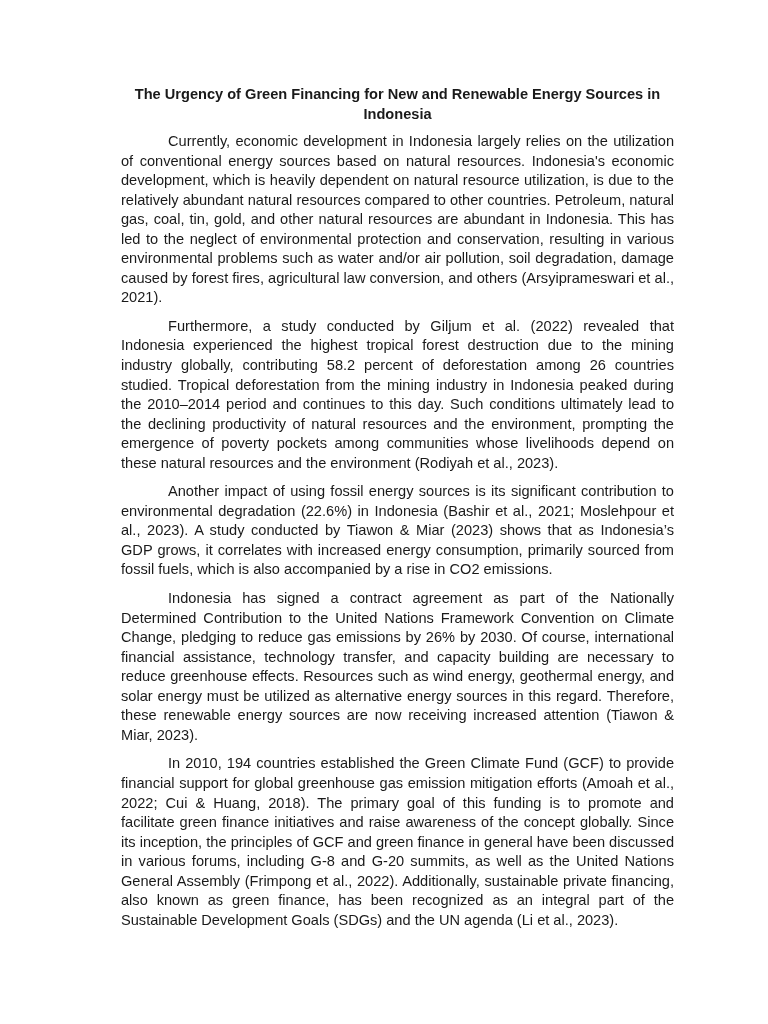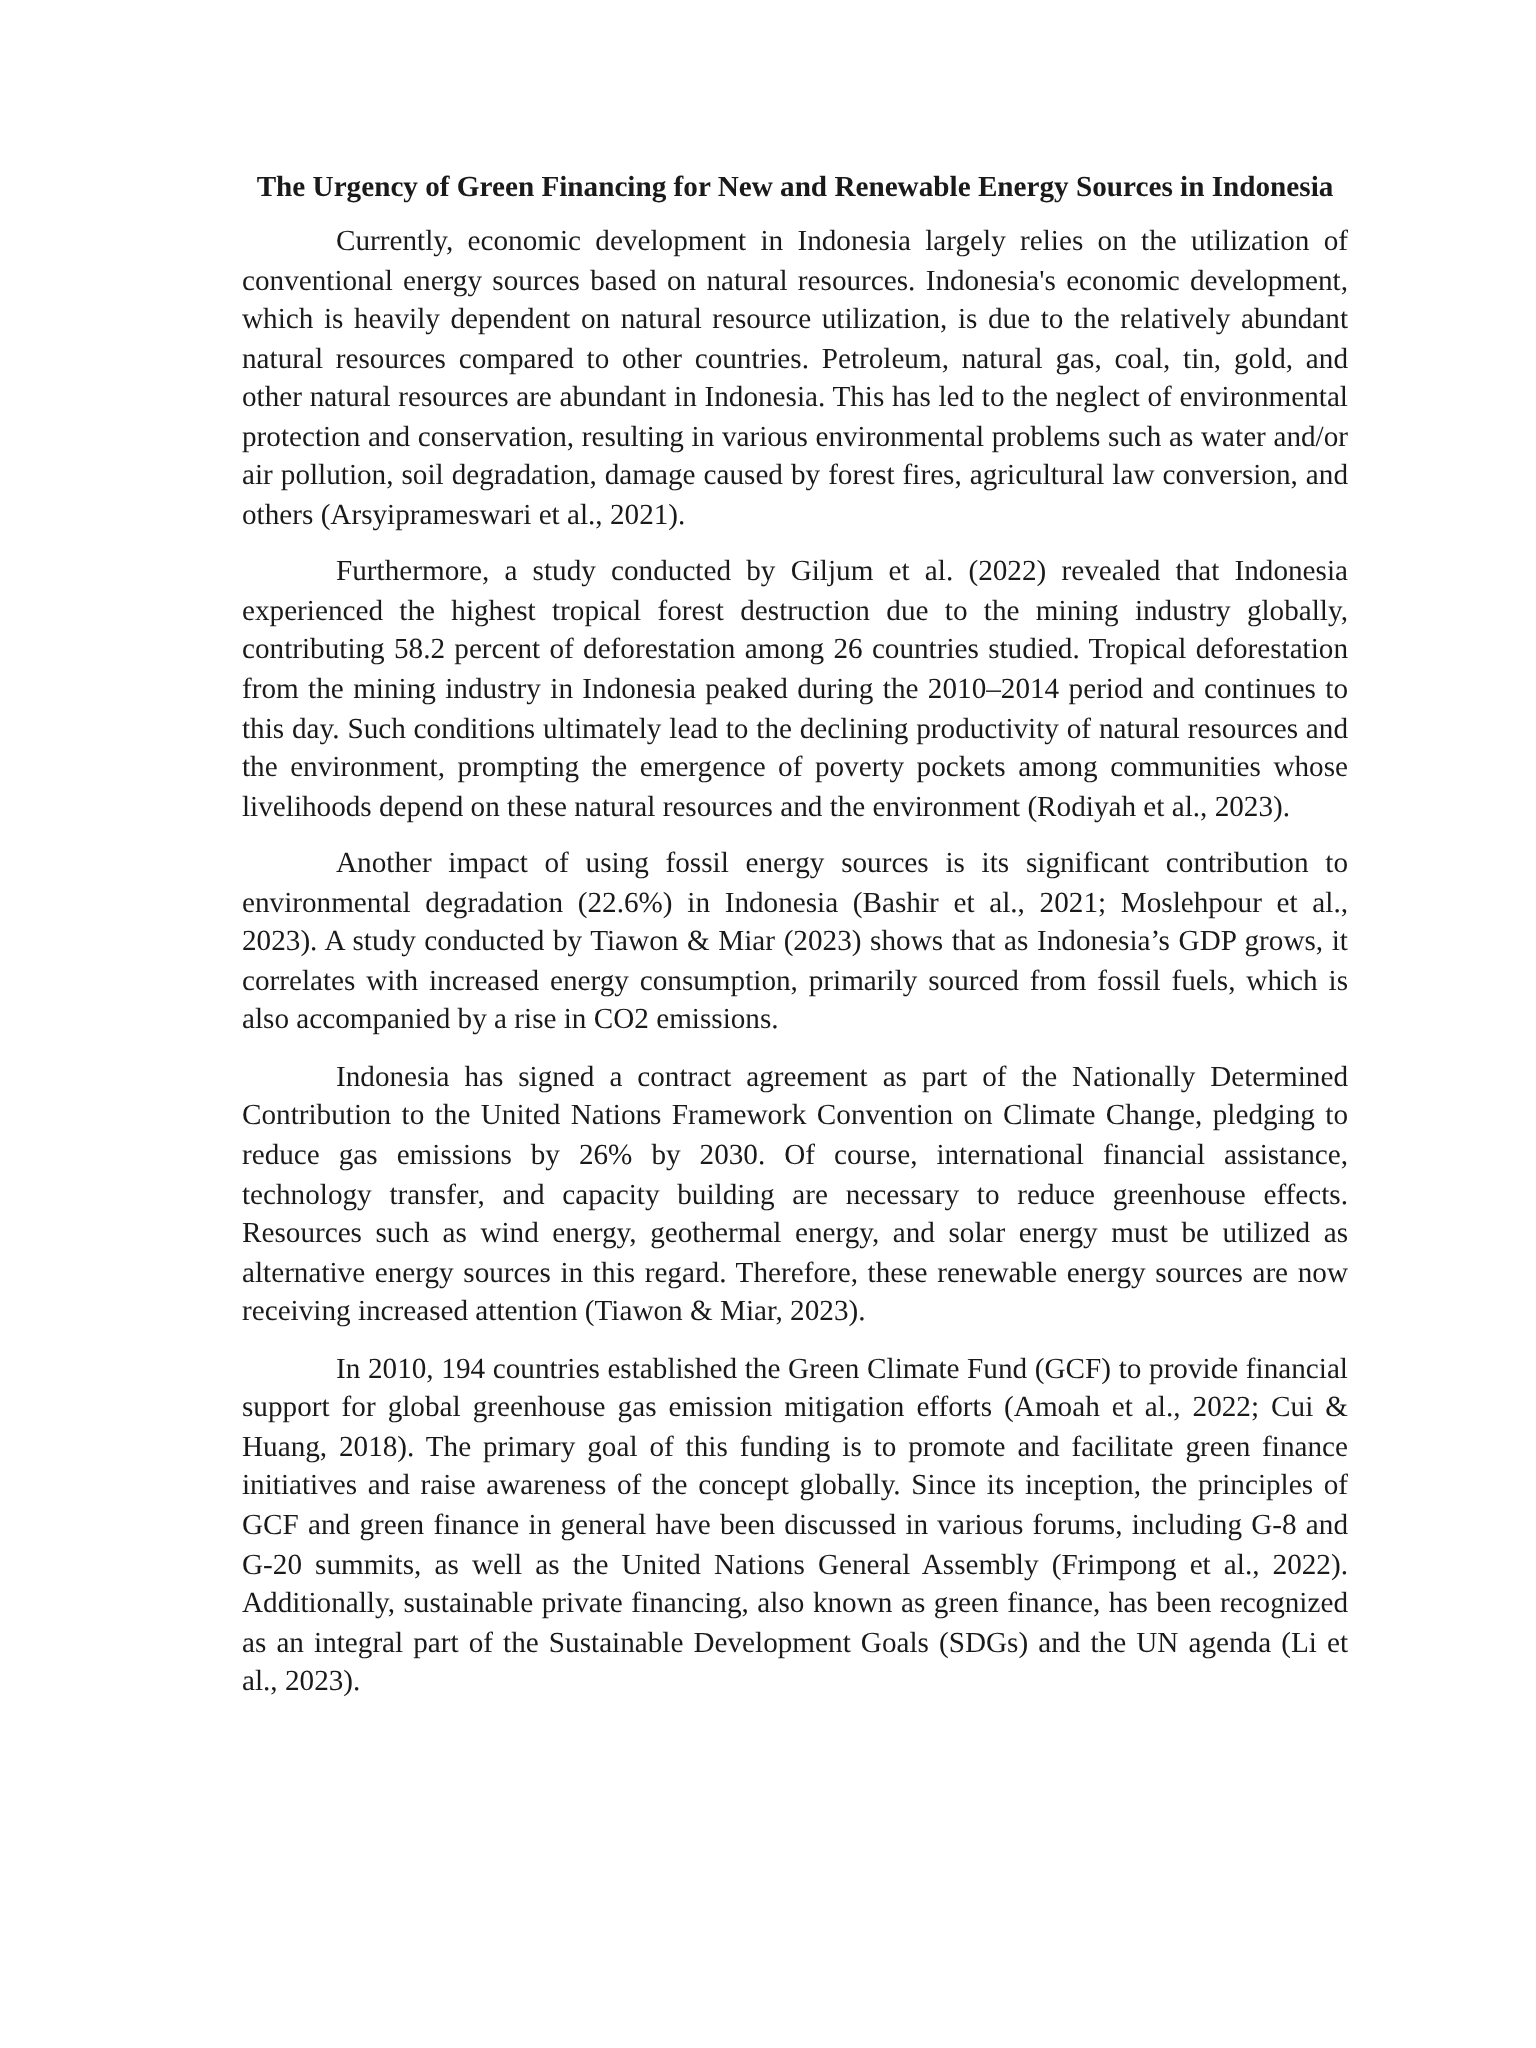--- a/index.html
+++ b/index.html
@@ -2,21 +2,21 @@
 <html><head>
 <meta charset="utf-8">
 <style>
   html, body { margin: 0; padding: 0; background: #ffffff; }
   body { width: 768px; height: 1024px; overflow: hidden; position: relative; }
   .page {
     position: absolute;
     left: 121px;
     top: 84px;
     width: 553px;
-    font-family: Liberation Serif, serif;
+    font-family: Liberation Sans, sans-serif;
     color: #1a1a1a;
     font-size: 14.6px;
     line-height: 19.55px;
   }
   .title {
     font-weight: bold;
     text-align: center;
     margin: 0 -14px 8px -14px;
     font-size: 14.6px;
     line-height: 20px;

